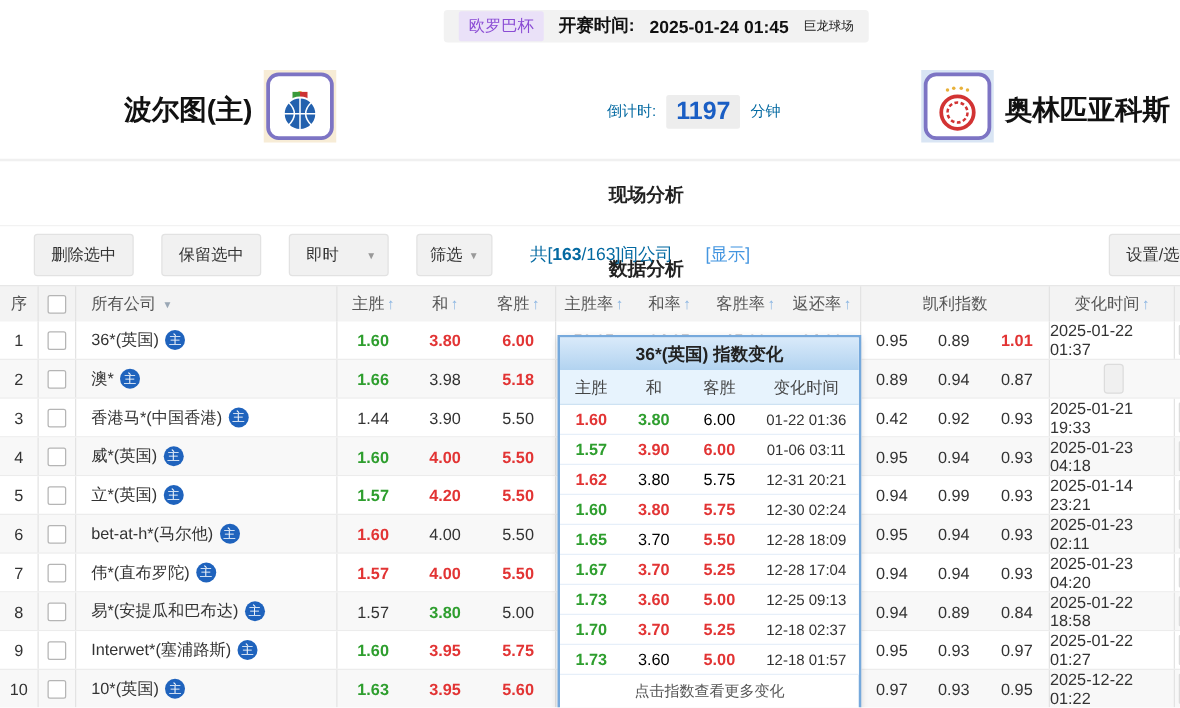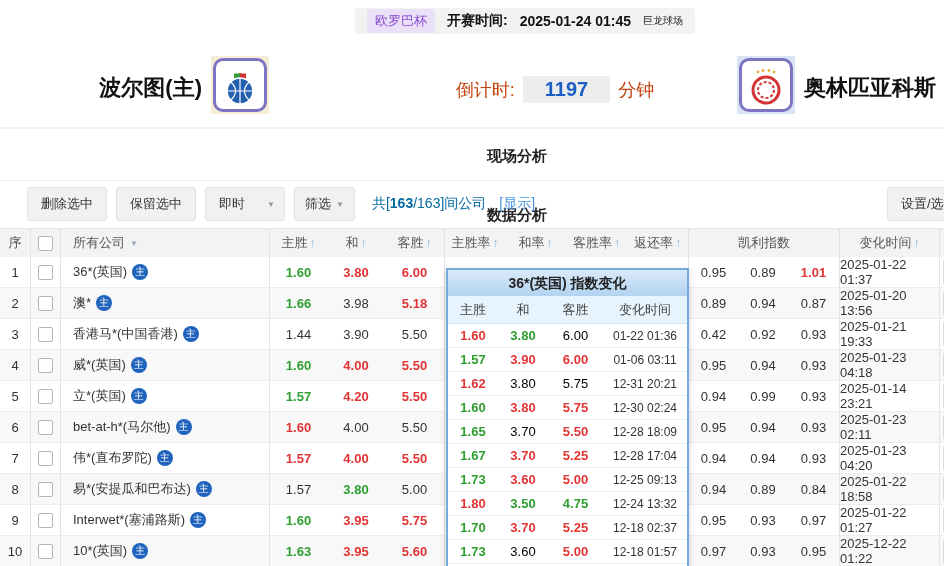--- a/index.html
+++ b/index.html
@@ -15,32 +15,32 @@
 
   
   .home-name{position:absolute;left:0;top:73px;width:202px;text-align:right;font-size:22px;font-weight:bold;color:#111;}
   .away-name{position:absolute;left:804px;top:73px;font-size:22px;font-weight:bold;color:#111;white-space:nowrap;}
   .logo-box{position:absolute;top:56px;width:58px;height:58px;}
   .logo-box.home{left:211px;background:#f7ecd6;}
   .logo-box.away{left:737px;background:#d9e5f4;}
   .logo-inner{position:absolute;left:2px;top:2px;right:2px;bottom:2px;background:#fff;
               border:3px solid #7d74c4;border-radius:10px;display:flex;align-items:center;justify-content:center;}
   .countdown{position:absolute;left:430px;top:76px;width:250px;display:flex;align-items:center;justify-content:center;gap:8px;}
-  .cd-label,.cd-unit{font-size:18px;color:#c2410c;}
-  .cd-value{font-size:20px;font-weight:bold;color:var(--blue);background:#ededed;padding:2px 22px;border-radius:2px;}
+  .cd-label,.cd-unit{font-size:12px;color:#0369a1;}
+  .cd-value{font-size:20px;font-weight:bold;color:var(--blue);background:#ededed;padding:2px 8px;border-radius:2px;}
 
   
   .tabs{position:absolute;left:0;top:127px;width:100%;border-top:2px solid #f0f0f0;}
   .tabs-inner{display:flex;justify-content:center;align-items:center;gap:26px;padding:11px 0 9px 90px;flex-direction:column;}
   .tab{font-size:15px;font-weight:600;color:#222;padding:7px 0;text-decoration:none;cursor:pointer;}
   .tab.active{background:var(--accent);color:#fff;border-radius:17px;padding:7px 15px;}
 
   
   .toolbar{position:absolute;left:0;top:180px;width:100%;height:46px;border-top:1px solid #f2f2f2;}
-  .tools{position:absolute;left:12px;top:6px;display:flex;align-items:center;gap:9px;padding-left:15px;}
+  .tools{position:absolute;left:12px;top:6px;display:flex;align-items:center;gap:22px;padding-left:15px;}
   .btn{background:#f1f1f1;border:1px solid #e2e2e2;border-radius:3px;padding:7px 13px;font-size:13px;color:#333;cursor:pointer;}
   .select{display:flex;align-items:center;justify-content:space-between;width:56px;padding:7px 9px 7px 13px;}
   .select.small{width:auto;gap:5px;padding:7px 10px;}
   .caret{font-size:8px;color:#999;}
   .count{font-size:14px;color:#0369a1;margin-left:8px;}
   .count b{font-weight:bold;}
   .show-link{font-size:14px;color:var(--link);margin-left:4px;cursor:pointer;text-decoration:none;}
   .settings{position:absolute;left:887px;top:6px;white-space:nowrap;}
 
   
@@ -235,21 +235,20 @@
         <div class="td bl c-down">1.66</div>
         <div class="td">3.98</div>
         <div class="td c-up">5.18</div>
         <div class="td bl rate"></div>
         <div class="td rate"></div>
         <div class="td rate"></div>
         <div class="td rate"></div>
         <div class="td bl ">0.89</div>
         <div class="td">0.94</div>
         <div class="td">0.87</div>
-        <div class="td bl">2025-01-20 13:56</div>
         <div class="td bl">
           <span class="sliver"></span>
         </div>
       </div>
       <div class="trow">
         <div class="td">3</div>
         <div class="td bl">
           <span class="cb"></span>
         </div>
         <div class="td company bl">
@@ -486,26 +485,20 @@
           <div class="pc c-up">5.25</div>
           <div class="pc time">12-28 17:04</div>
         </div>
         <div class="prow">
           <div class="pc c-down">1.73</div>
           <div class="pc c-up">3.60</div>
           <div class="pc c-up">5.00</div>
           <div class="pc time">12-25 09:13</div>
         </div>
         <div class="prow">
-          <div class="pc c-up">1.80</div>
-          <div class="pc c-down">3.50</div>
-          <div class="pc c-down">4.75</div>
-          <div class="pc time">12-24 13:32</div>
-        </div>
-        <div class="prow">
           <div class="pc c-down">1.70</div>
           <div class="pc c-up">3.70</div>
           <div class="pc c-up">5.25</div>
           <div class="pc time">12-18 02:37</div>
         </div>
         <div class="prow">
           <div class="pc c-down">1.73</div>
           <div class="pc">3.60</div>
           <div class="pc c-up">5.00</div>
           <div class="pc time">12-18 01:57</div>

